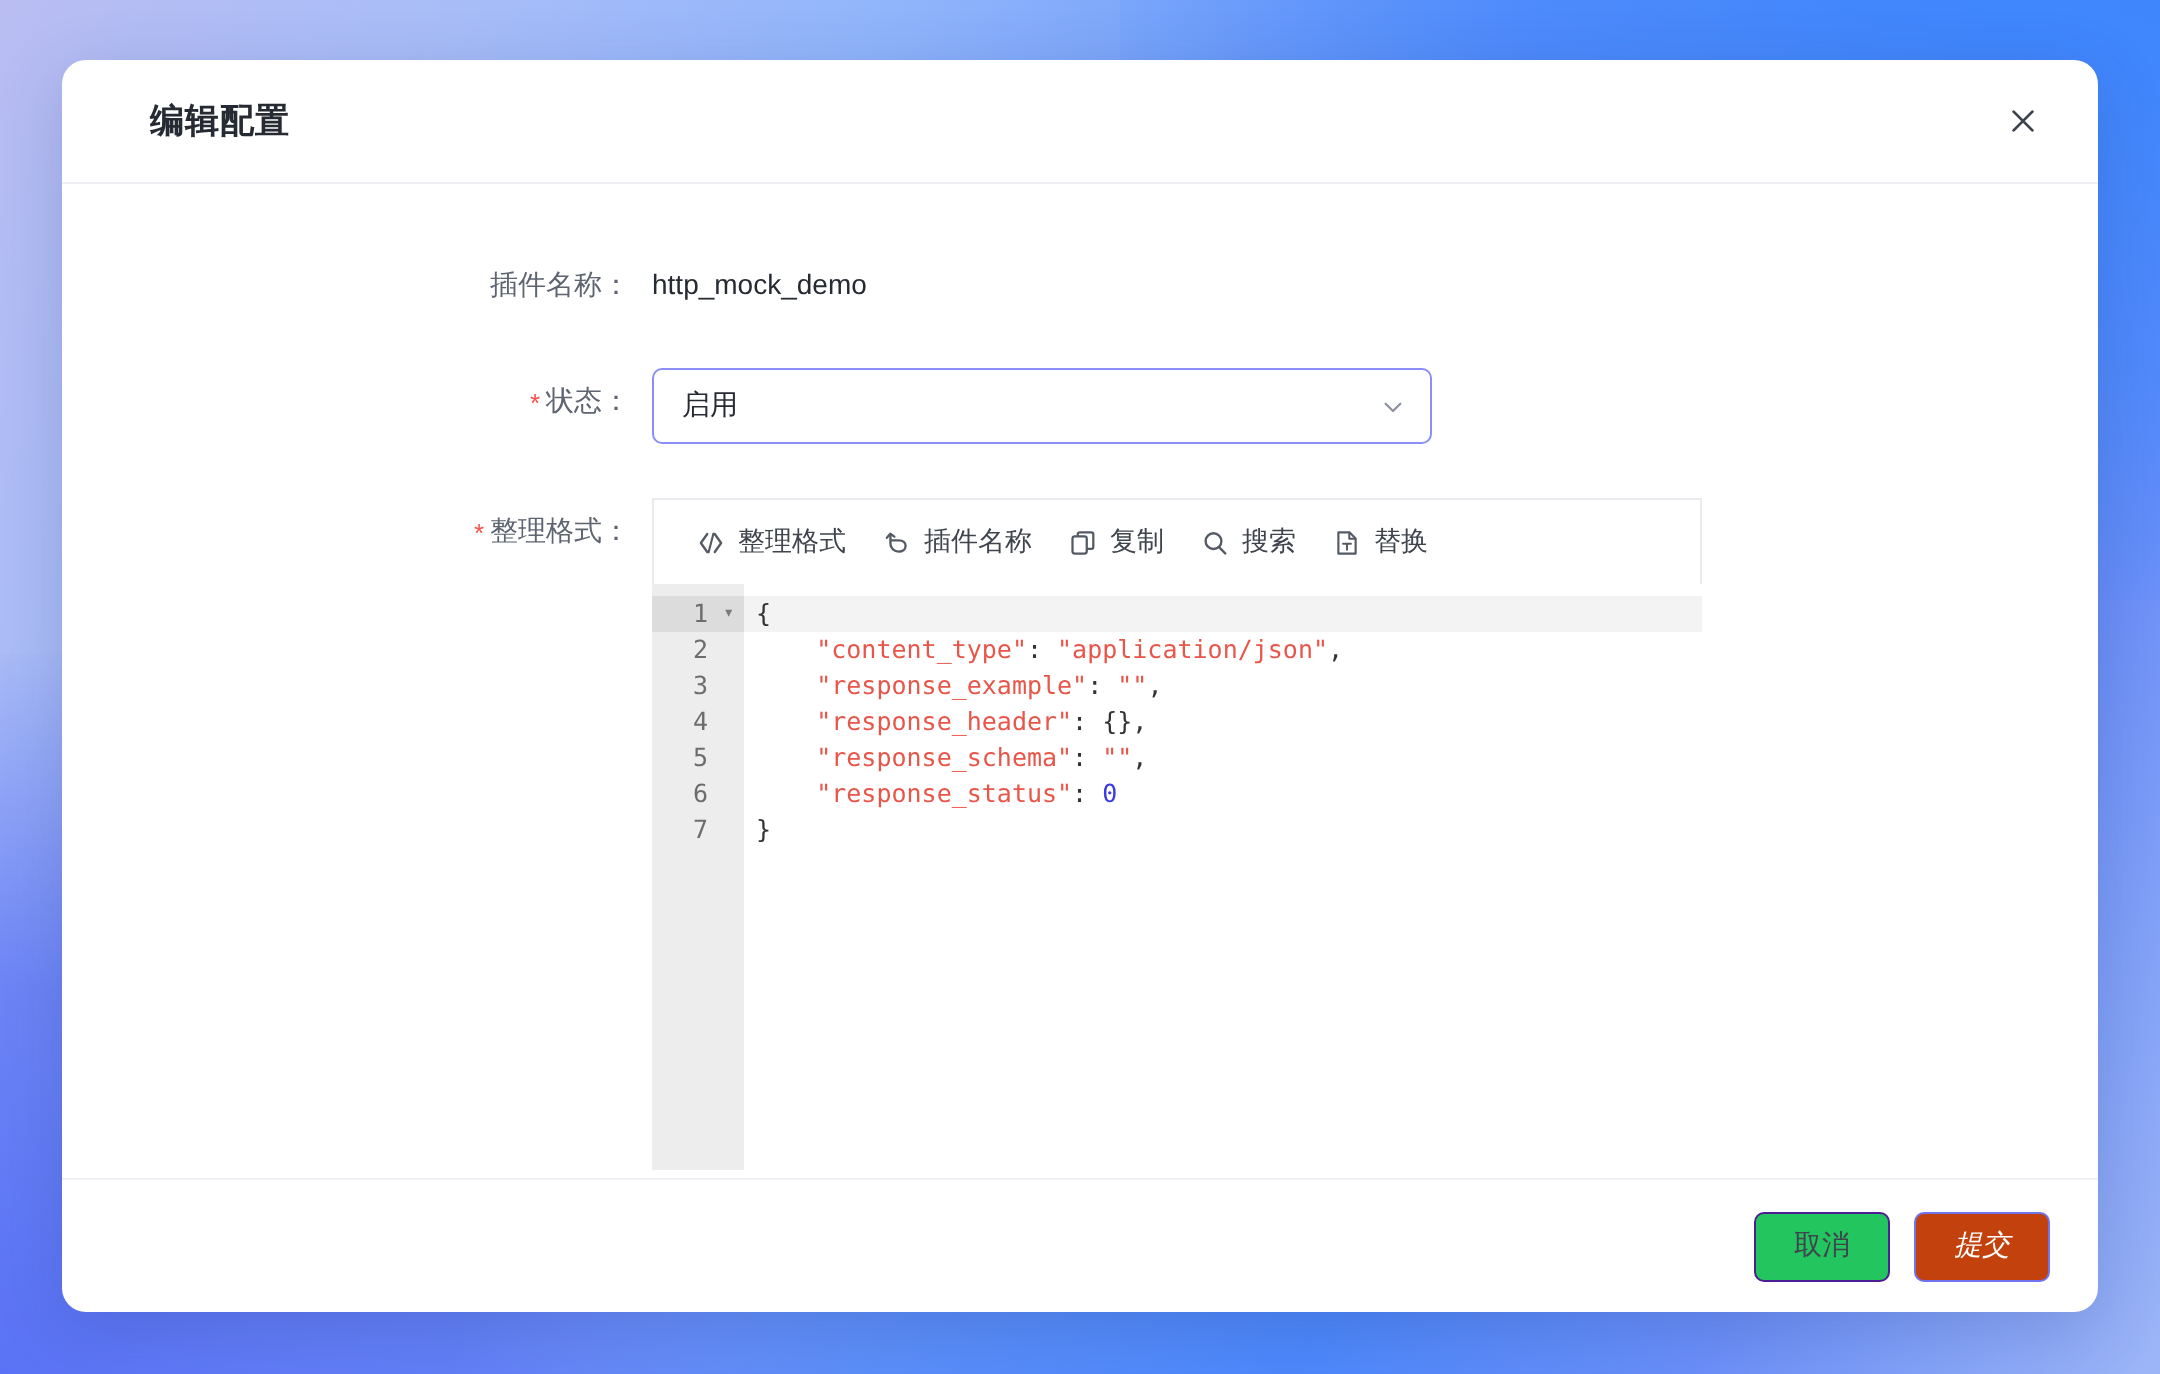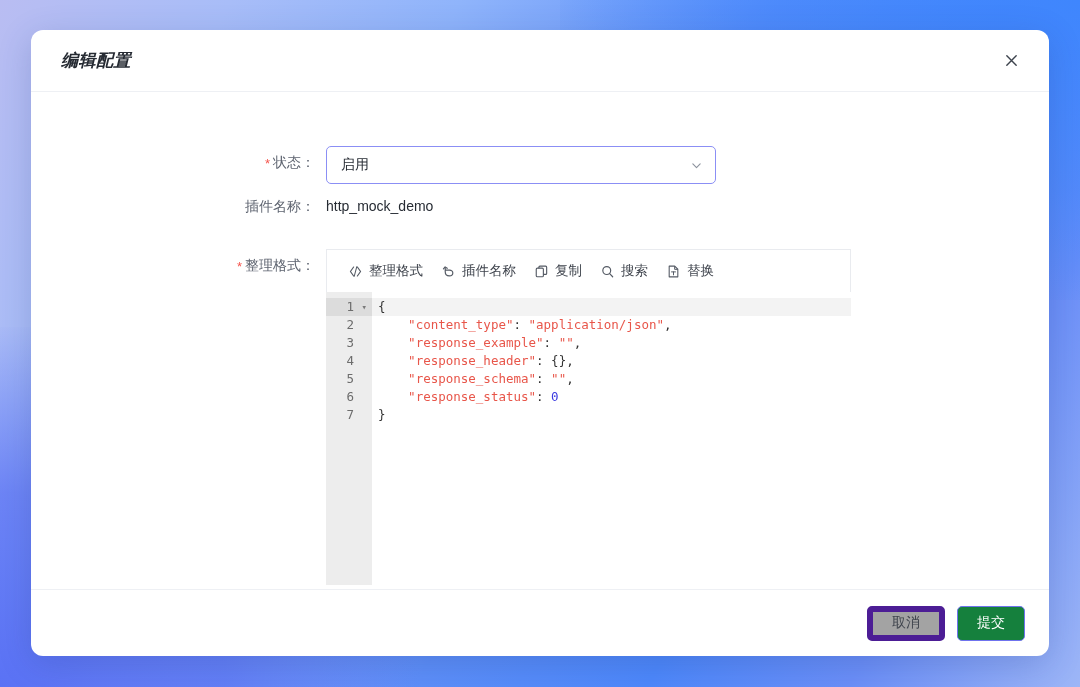--- a/index.html
+++ b/index.html
@@ -55,23 +55,22 @@
     display: flex;
     flex-direction: column;
   }
 
   .dlg-header {
     height: 62px;
     flex: 0 0 62px;
     border-bottom: 1px solid #eef0f4;
     display: flex;
     align-items: center;
-    padding: 0 24px 0 30px;
-    position: relative;
-    font-style: italic;
+    padding: 0 24px 0 44px;
+    position: relative;
   }
   .dlg-title {
     font-size: 17px;
     font-weight: bold;
     color: #262b33;
     letter-spacing: 0.5px;
   }
   .close-btn {
     position: absolute;
     right: 24px;
@@ -258,63 +257,64 @@
     border-radius: 5px;
     height: 35px;
     padding: 0 19px;
     cursor: pointer;
     display: inline-flex;
     align-items: center;
     justify-content: center;
     font-family: "Liberation Sans", sans-serif;
   }
   .btn-cancel {
-    background: #a3a3a3;
-    border: 6px solid #4c1d95;
+    background: #22c55e;
+    border: 1px solid #4c1d95;
     color: #3f444d;
   }
   .btn-submit {
-    background: #15803d;
+    background: #c2410c;
     border: 1px solid #6f73ee;
     color: #ffffff;
+    font-style: italic;
   }
 </style>
 </head>
 <body>
 
 <div class="dialog">
 
   <div class="dlg-header">
     <div class="dlg-title">编辑配置</div>
     <div class="close-btn">
       <svg viewBox="0 0 16 16" width="15" height="15">
         <path d="M3 3 L13 13 M13 3 L3 13" stroke="currentColor" stroke-width="1.5" fill="none" stroke-linecap="round"></path>
       </svg>
     </div>
   </div>
 
   <div class="dlg-body">
+
+    <div class="form-row row-name">
+      <div class="form-label">插件名称：</div>
+      <div class="static-value">http_mock_demo</div>
+    </div>
 
     <div class="form-row row-status">
       <div class="form-label">
         <span class="req-star">*</span><span>状态：</span>
       </div>
       <div class="select-ctrl">
         <span class="select-value">启用</span>
         <span class="chev">
           <svg viewBox="0 0 16 16">
               <path d="M3.5 6 L8 10.5 L12.5 6" stroke="currentColor" stroke-width="1.4" fill="none" stroke-linecap="round" stroke-linejoin="round"></path>
             </svg>
         </span>
       </div>
-    </div>
-
-    <div class="form-row row-name">
-      <div class="form-label">插件名称：</div>
-      <div class="static-value">http_mock_demo</div>
     </div>
 
     <div class="form-row row-config">
       <div class="form-label">
         <span class="req-star">*</span><span>整理格式：</span>
       </div>
 
       <div class="editor-wrap">
 
         <div class="editor-toolbar">

